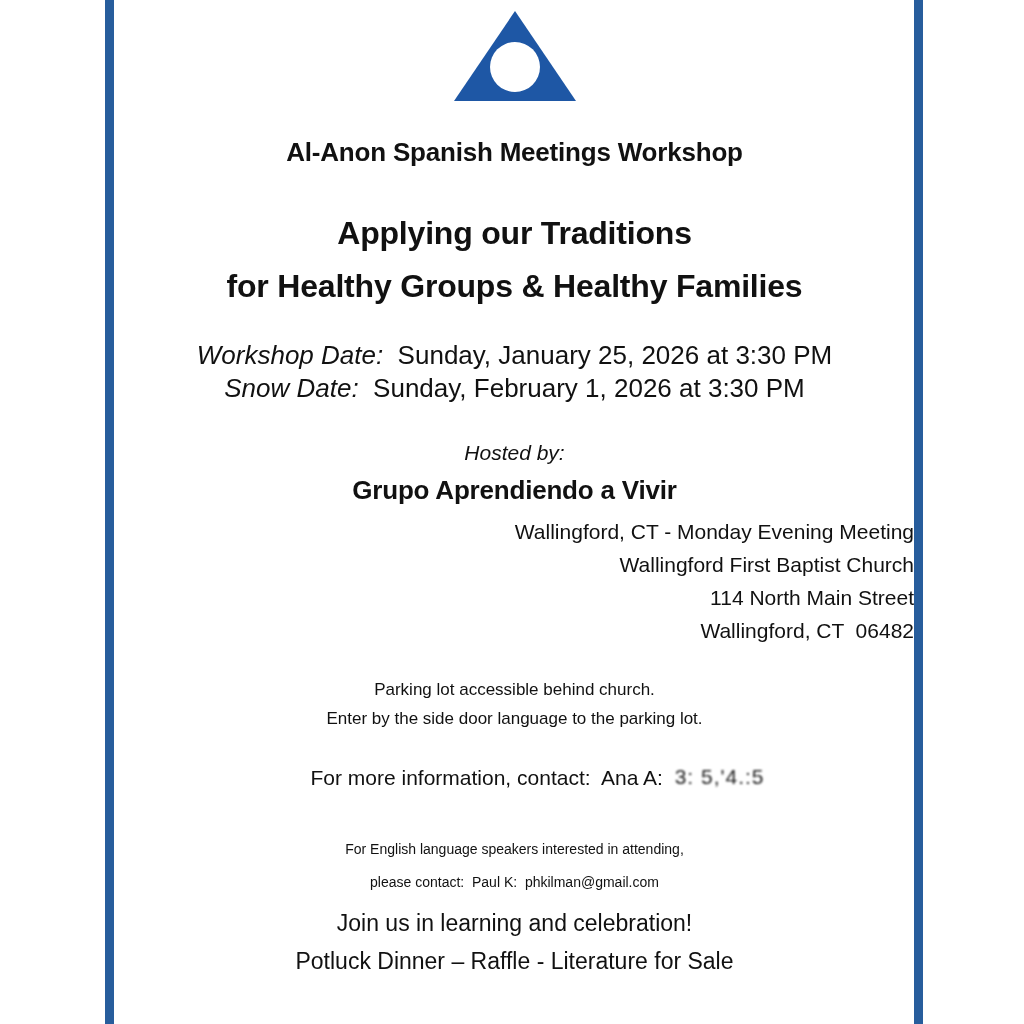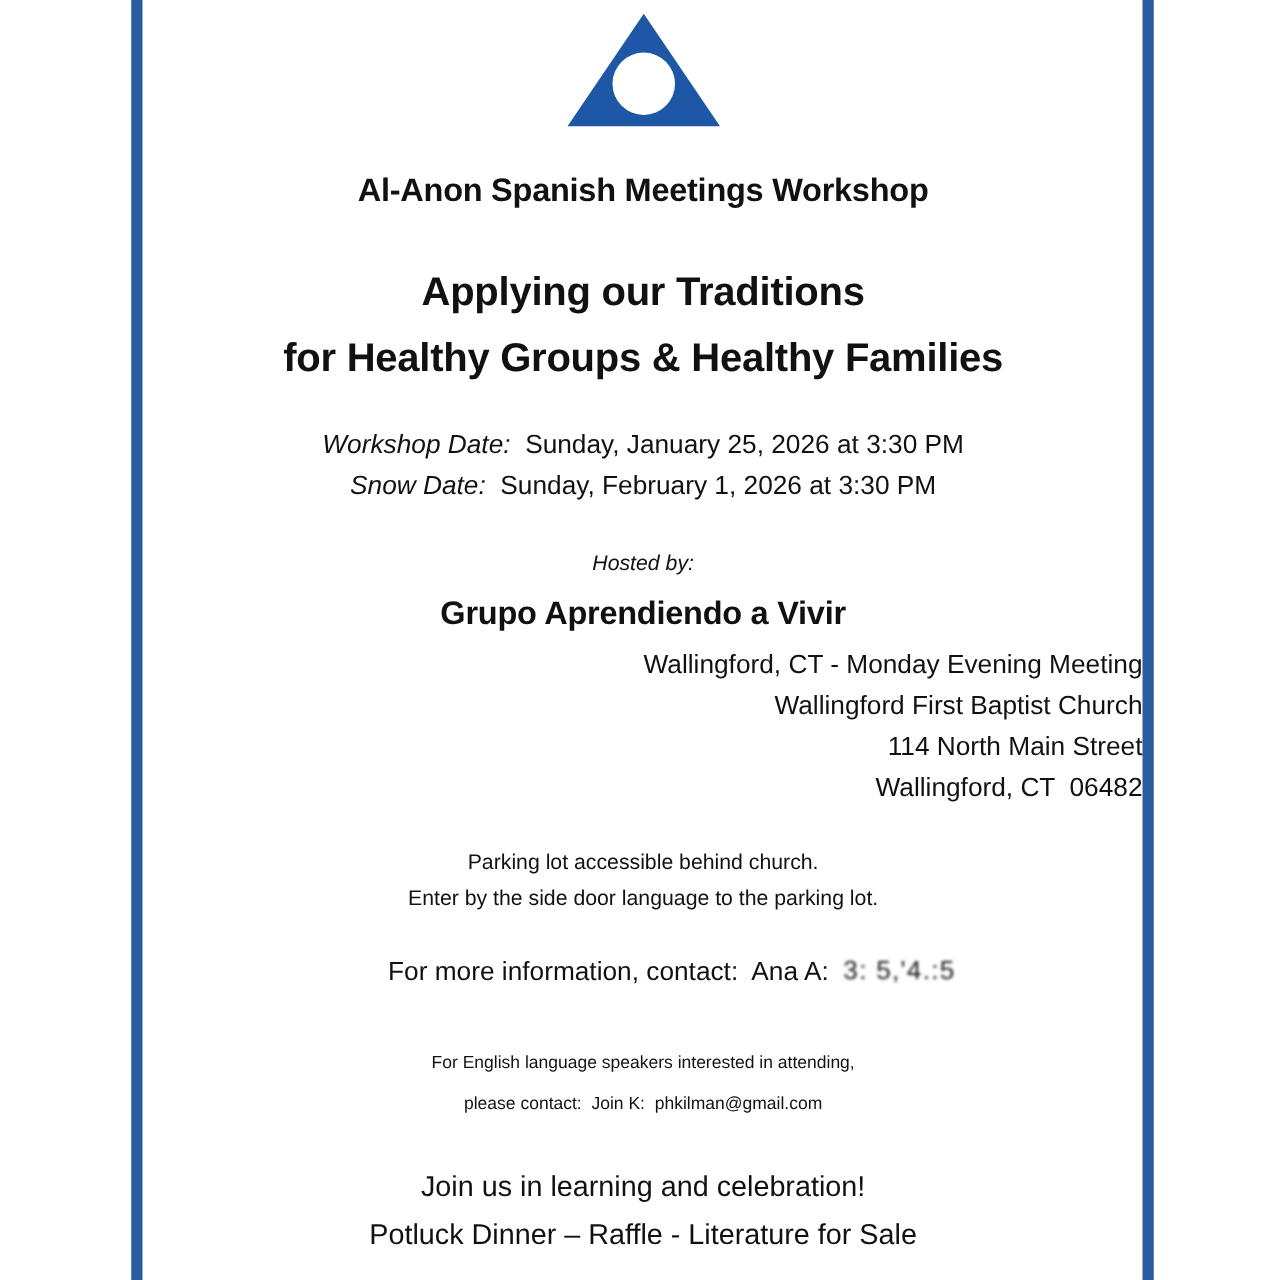--- a/index.html
+++ b/index.html
@@ -45,27 +45,27 @@
   .main-title {
     top: 207px;
     font-size: 32px;
     font-weight: bold;
     line-height: 53px;
     letter-spacing: -0.2px;
     text-align: center;
   }
   .dates {
     top: 339px;
-    font-size: 21px;
+    font-size: 26px;
     line-height: 33px;
   }
   .italic { font-style: italic; }
   .hosted-by {
     top: 441px;
-    font-size: 17px;
+    font-size: 21px;
     font-style: italic;
   }
   .group-name {
     top: 475px;
     font-size: 26px;
     font-weight: bold;
     letter-spacing: -0.2px;
   }
   .address {
     top: 515px;
@@ -89,21 +89,21 @@
     letter-spacing: 1px;
     color: #1a1a1a;
     transform: translateY(-1px);
   }
   .english-contact {
     top: 833px;
     font-size: 14px;
     line-height: 33px;
   }
   .footer {
-    top: 930px;
+    top: 904px;
     font-size: 23px;
     line-height: 38px;
   }
 </style>
 </head>
 <body style="color: rgb(17, 17, 17); background: rgb(255, 255, 255);">
 
 <div class="page">
 
   <div class="side-bar left"></div>
@@ -143,21 +143,21 @@
 
     <div class="block parking">
       <div class="line">Parking lot accessible behind church.</div>
       <div class="line">Enter by the side door language to the parking lot.</div>
     </div>
 
     <div class="block contact line"><span>For more information, contact:  Ana A:  </span><span class="redacted">3: 5,'4.:5</span></div>
 
     <div class="block english-contact">
       <div class="line">For English language speakers interested in attending,</div>
-      <div class="line"><span>please contact:  Join K:  </span><span>phkilman@gmail.com</span></div>
+      <div class="line"><span>please contact:  Paul K:  </span><span>phkilman@gmail.com</span></div>
     </div>
 
     <div class="block footer">
       <div class="line">Join us in learning and celebration!</div>
       <div class="line">Potluck Dinner – Raffle - Literature for Sale</div>
     </div>
 
   </div>
 </div>
 

